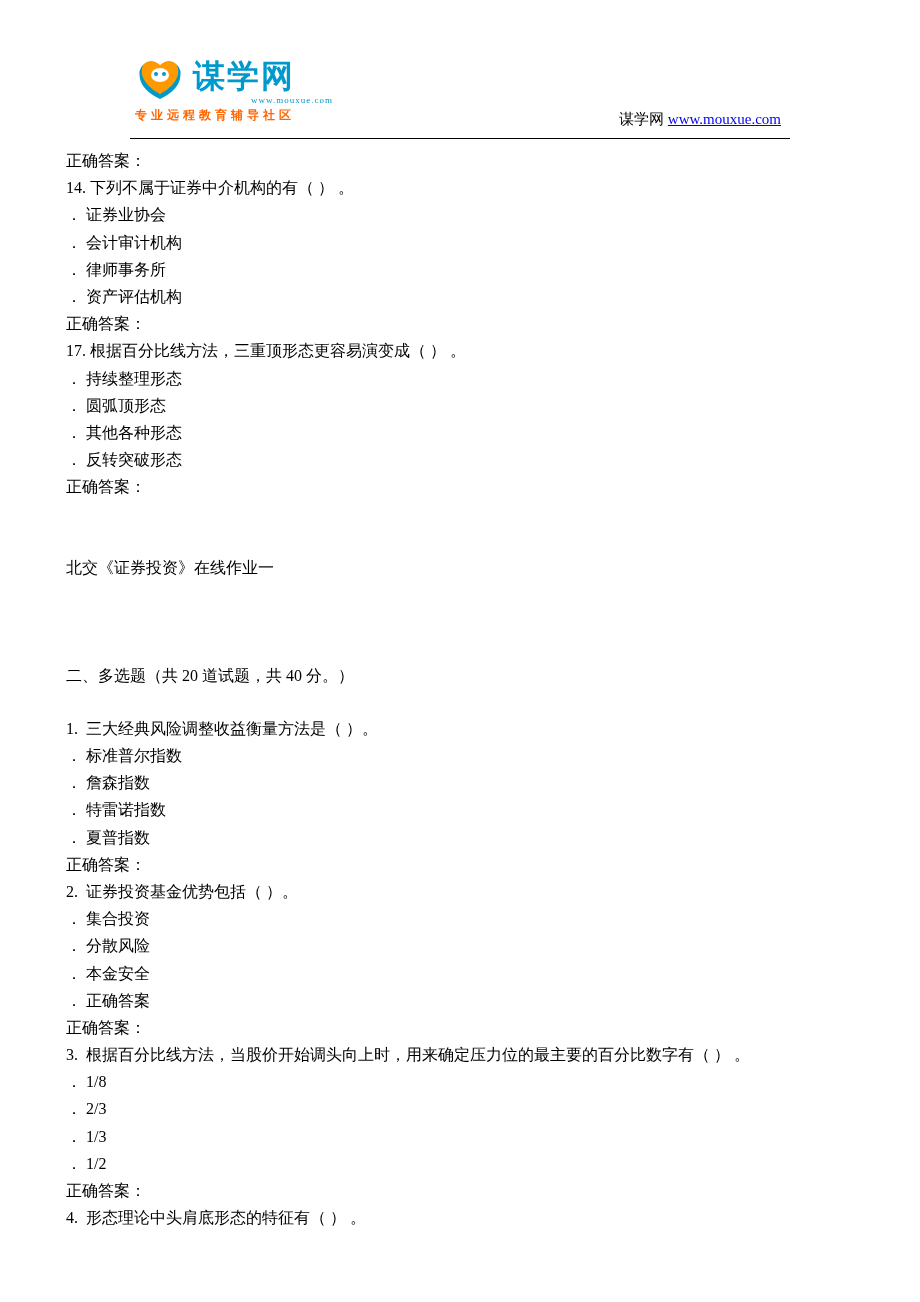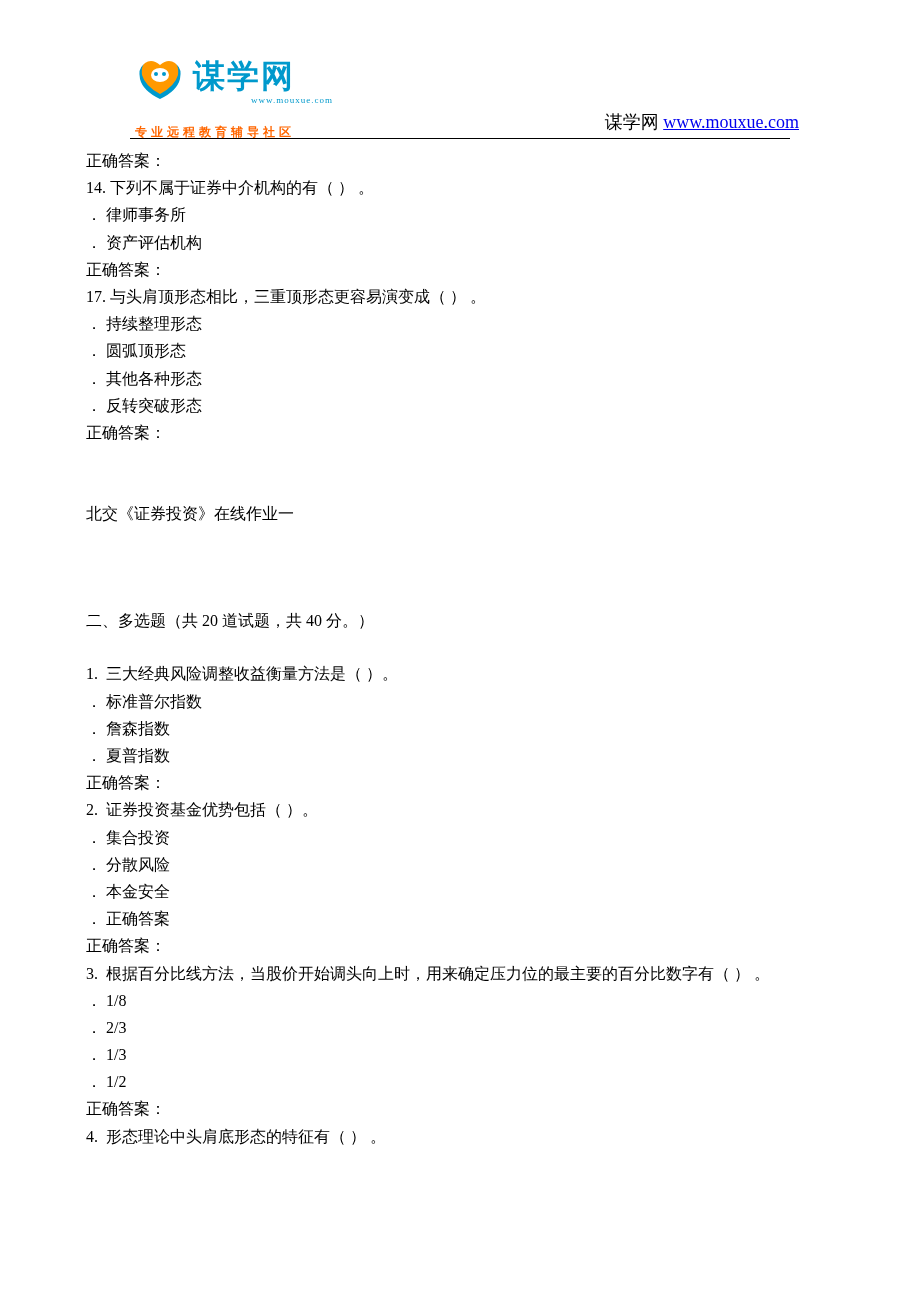--- a/index.html
+++ b/index.html
@@ -44,40 +44,40 @@
     color: #0099cc;
     letter-spacing: 1px;
     margin-top: -4px;
     margin-left: 58px;
   }
   .logo-tagline {
     font-size: 12px;
     color: #ff6600;
     letter-spacing: 4px;
     font-weight: bold;
-    margin-top: 19px;
+    margin-top: 2px;
     font-family: "Microsoft YaHei", sans-serif;
   }
   .header-right {
     position: absolute;
-    right: 121px;
+    right: 139px;
     top: 110px;
-    font-size: 18px;
+    font-size: 15px;
   }
   .header-right a {
     color: #0000ee;
     text-decoration: underline;
   }
   .divider {
     margin: 8px 130px 0 130px;
     border: none;
     border-top: 1.5px solid #000000;
   }
   .content {
-    padding: 8px 130px 0 86px;
+    padding: 8px 130px 0 66px;
     line-height: 1.7;
   }
   .line { white-space: pre-wrap; }
   .spacer { height: 26px; }
   .spacer2 { height: 54px; }
 </style>
 </head>
 <body>
 
 <div class="header">
@@ -104,45 +104,48 @@
   </div>
 </div>
 
 <hr class="divider">
 
 <div class="content">
 
   <div class="line">正确答案：</div>
 
   <div class="line"><span>14.</span><span> 下列不属于证券中介机构的有（ ） 。</span></div>
+  <div class="line">． 证券业协会</div>
+  <div class="line">． 会计审计机构</div>
   <div class="line">． 律师事务所</div>
   <div class="line">． 资产评估机构</div>
   <div class="line">正确答案：</div>
 
-  <div class="line"><span>17.</span><span> 与头肩顶形态相比，三重顶形态更容易演变成（ ） 。</span></div>
+  <div class="line"><span>17.</span><span> 根据百分比线方法，三重顶形态更容易演变成（ ） 。</span></div>
   <div class="line">． 持续整理形态</div>
   <div class="line">． 圆弧顶形态</div>
   <div class="line">． 其他各种形态</div>
   <div class="line">． 反转突破形态</div>
   <div class="line">正确答案：</div>
 
   <div class="spacer2"></div>
 
   <div class="line">北交《证券投资》在线作业一</div>
 
   <div class="spacer2"></div>
   <div class="spacer"></div>
 
   <div class="line">二、多选题（共 20 道试题，共 40 分。）</div>
 
   <div class="spacer"></div>
 
   <div class="line"><span>1.</span><span>  三大经典风险调整收益衡量方法是（ ）。</span></div>
   <div class="line">． 标准普尔指数</div>
   <div class="line">． 詹森指数</div>
+  <div class="line">． 特雷诺指数</div>
   <div class="line">． 夏普指数</div>
   <div class="line">正确答案：</div>
 
   <div class="line"><span>2.</span><span>  证券投资基金优势包括（ ）。</span></div>
   <div class="line">． 集合投资</div>
   <div class="line">． 分散风险</div>
   <div class="line">． 本金安全</div>
   <div class="line">． 正确答案</div>
   <div class="line">正确答案：</div>
 

